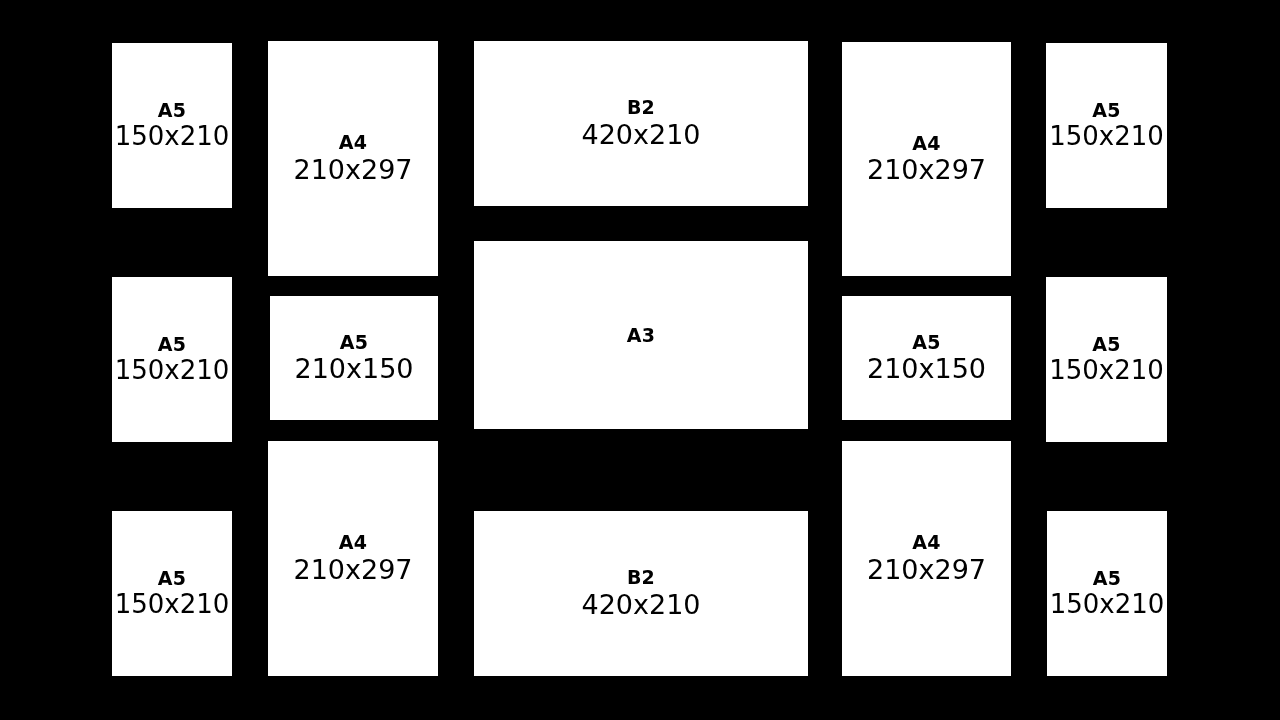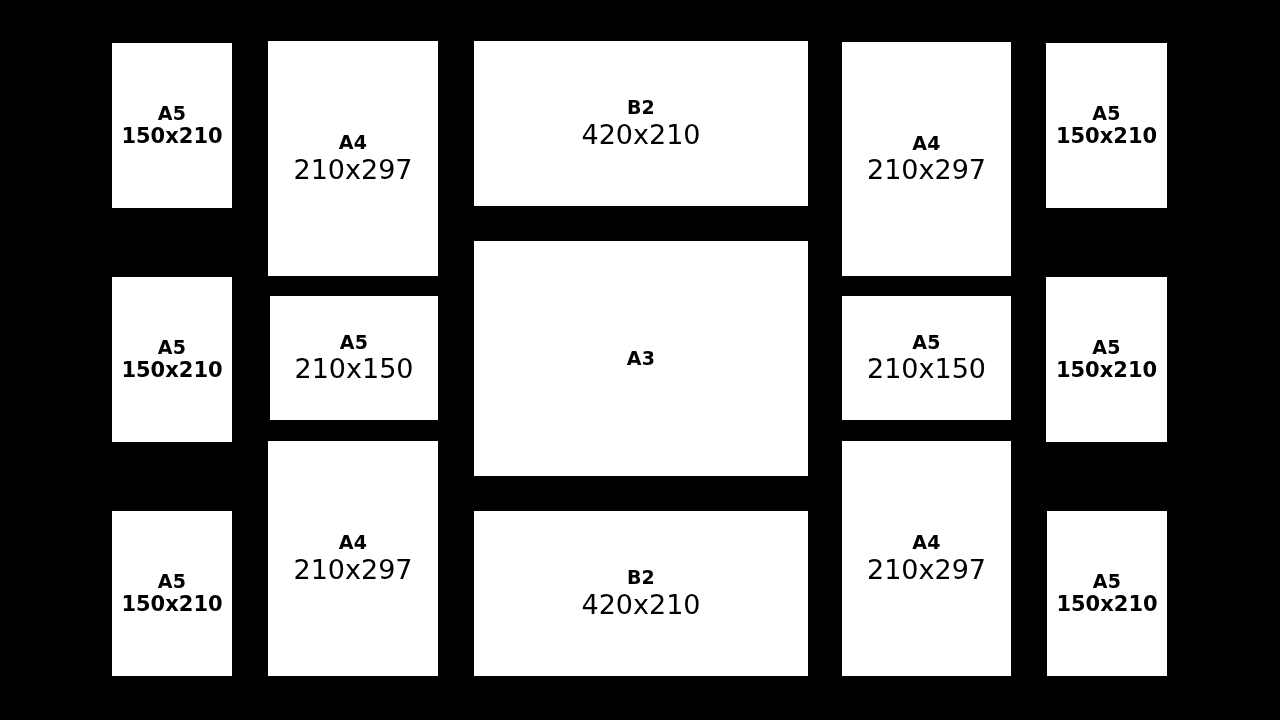--- a/index.html
+++ b/index.html
@@ -42,22 +42,21 @@
   }
   .sheet-dims {
     font-weight: normal;
     font-size: 27px;
     display: block;
     width: 100%;
     word-break: break-all;
   }
   
   .sheet.narrow .sheet-dims {
-    font-size: 21px;
-    font-weight: bold;
+    font-size: 26px;
   }
 </style>
 </head>
 <body>
 
 <div id="canvas" style="background: rgb(0, 0, 0); width: 1280px; height: 720px;">
     <div class="sheet narrow" style="left: 112px; top: 43px; width: 120px; height: 165px; background: rgb(255, 255, 255); color: rgb(0, 0, 0);">
       <span class="sheet-name">A5</span>
       <span class="sheet-dims">150x210</span>
     </div>
@@ -78,21 +77,21 @@
       <span class="sheet-dims">210x150</span>
     </div>
     <div class="sheet" style="left: 268px; top: 441px; width: 170px; height: 235px; background: rgb(255, 255, 255); color: rgb(0, 0, 0);">
       <span class="sheet-name">A4</span>
       <span class="sheet-dims">210x297</span>
     </div>
     <div class="sheet" style="left: 474px; top: 41px; width: 334px; height: 165px; background: rgb(255, 255, 255); color: rgb(0, 0, 0);">
       <span class="sheet-name">B2</span>
       <span class="sheet-dims">420x210</span>
     </div>
-    <div class="sheet" style="left: 474px; top: 241px; width: 334px; height: 235px; background: rgb(255, 255, 255); color: rgb(0, 0, 0);">
+    <div class="sheet" style="left: 474px; top: 241px; width: 334px; height: 188px; background: rgb(255, 255, 255); color: rgb(0, 0, 0);">
       <span class="sheet-name">A3</span>
     </div>
     <div class="sheet" style="left: 474px; top: 511px; width: 334px; height: 165px; background: rgb(255, 255, 255); color: rgb(0, 0, 0);">
       <span class="sheet-name">B2</span>
       <span class="sheet-dims">420x210</span>
     </div>
     <div class="sheet" style="left: 842px; top: 42px; width: 169px; height: 234px; background: rgb(255, 255, 255); color: rgb(0, 0, 0);">
       <span class="sheet-name">A4</span>
       <span class="sheet-dims">210x297</span>
     </div>

